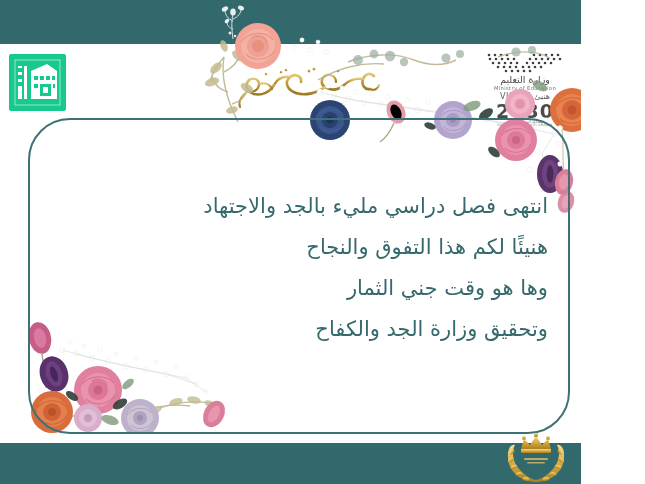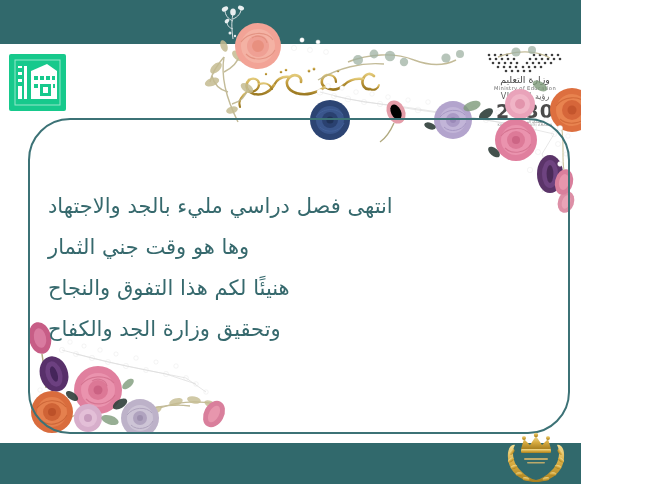--- a/index.html
+++ b/index.html
@@ -116,21 +116,21 @@
     height: 52px;
   }
 
   
   .message {
     position: absolute;
     left: 48px;
     top: 186px;
     width: 500px;
     direction: rtl;
-    text-align: left;
+    text-align: right;
     color: #36696d;
     font-family: "DejaVu Sans", "Liberation Sans", sans-serif;
   }
   .message .line {
     font-size: 21px;
     line-height: 1.95;
     font-weight: 400;
     white-space: nowrap;
     letter-spacing: 0px;
   }
@@ -232,21 +232,21 @@
           <circle cx="35" cy="19" r="1.3"></circle>
           <circle cx="41" cy="19" r="1.3"></circle>
           <circle cx="47" cy="19" r="1.3"></circle>
           <circle cx="53" cy="19" r="1.3"></circle>
       </g>
     </svg>
     <span class="moe-ar">وزارة التعليم</span>
     <span class="moe-en">Ministry of Education</span>
     <span class="moe-vision">
       <span>VISION</span>
-      <span>رؤية</span>
+      <span>هنيئ</span>
     </span>
     <svg class="moe-2030" viewBox="0 0 96 21">
       <text x="48" y="18" text-anchor="middle" font-family="DejaVu Sans, sans-serif" font-size="19" font-weight="bold" fill="#4b4b4b" letter-spacing="1">2&nbsp;&nbsp;30</text>
       <g transform="translate(48,11)">
         <circle r="5.6" fill="none" stroke="#3d8f6f" stroke-width="1.2"></circle>
         <g stroke="#3d8f6f" stroke-width="1">
           <line x1="-5.6" y1="0" x2="5.6" y2="0"></line>
           <line x1="0" y1="-5.6" x2="0" y2="5.6"></line>
           <line x1="-4" y1="-4" x2="4" y2="4"></line>
           <line x1="-4" y1="4" x2="4" y2="-4"></line>
@@ -599,22 +599,22 @@
     <g fill="#7e9a7a" opacity=".8">
       <ellipse cx="100" cy="98" rx="9" ry="4.4" transform="rotate(18 100 98)"></ellipse>
       <ellipse cx="118" cy="62" rx="7" ry="3.6" transform="rotate(-40 118 62)"></ellipse>
     </g>
   </svg>
 
   <div class="frame"></div>
 
   <div class="message">
     <div class="line">انتهى فصل دراسي مليء بالجد والاجتهاد</div>
+    <div class="line">هنيئًا لكم هذا التفوق والنجاح</div>
     <div class="line">وها هو وقت جني الثمار</div>
-    <div class="line">هنيئًا لكم هذا التفوق والنجاح</div>
     <div class="line">وتحقيق وزارة الجد والكفاح</div>
   </div>
 
   <svg class="emblem" viewBox="0 0 74 52">
     <defs>
       <linearGradient id="goldE" x1="0" y1="0" x2="0" y2="1">
         <stop offset="0%" stop-color="#f3dd93"></stop>
         <stop offset="50%" stop-color="#d7ab40"></stop>
         <stop offset="100%" stop-color="#a8801f"></stop>
       </linearGradient>

